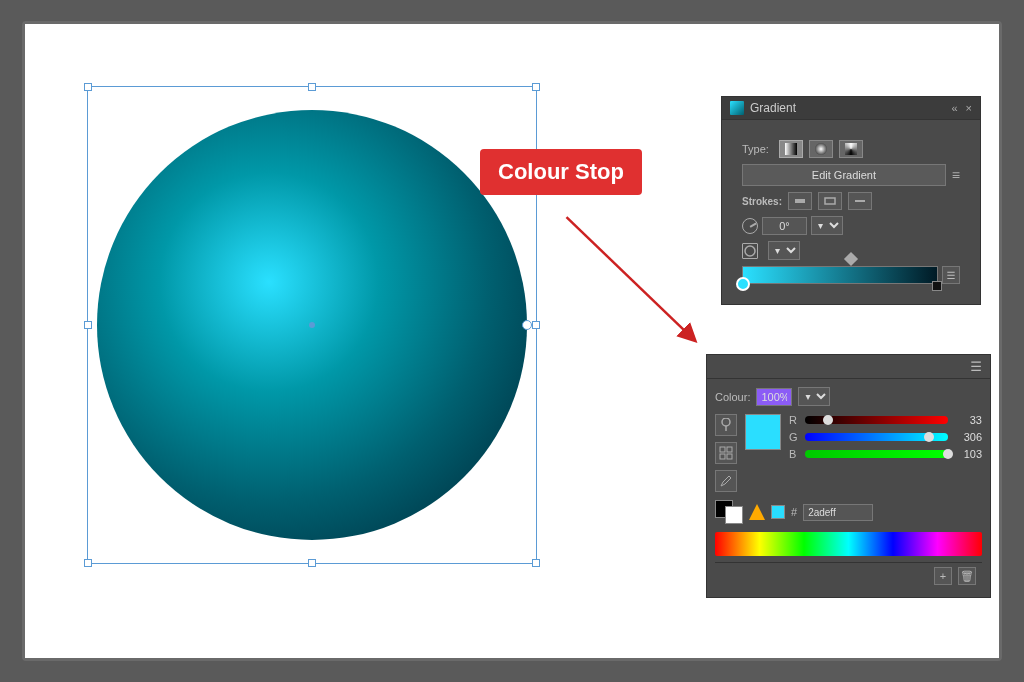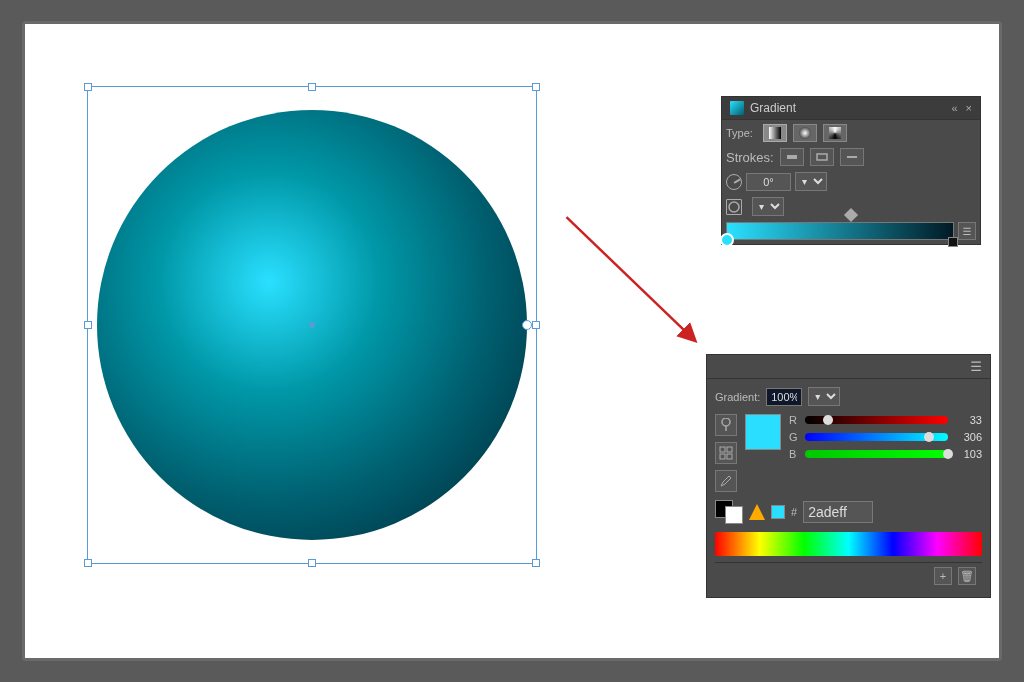--- a/index.html
+++ b/index.html
@@ -158,21 +158,21 @@
       cursor: pointer;
     }
 
     .panel-menu-btn {
       color: #aaa;
       font-size: 14px;
       cursor: pointer;
     }
 
     .panel-body {
-      padding: 4px;
+      padding: 20px;
     }
 
     .panel-row {
       display: flex;
       align-items: center;
       margin-bottom: 6px;
       gap: 6px;
     }
 
     .type-label {
@@ -215,21 +215,22 @@
       color: #ddd;
       border: 1px solid #777;
       font-size: 11px;
       padding: 4px 10px;
       cursor: pointer;
       flex: 1;
     }
 
     .strokes-label {
       color: #bbb;
-      font-size: 13px;
+      font-size: 10px;
+      font-weight: bold;
     }
 
     .stroke-btn {
       width: 24px; height: 18px;
       background: #555;
       border: 1px solid #777;
       cursor: pointer;
       display: flex;
       align-items: center;
       justify-content: center;
@@ -364,21 +365,21 @@
       gap: 6px;
       margin-bottom: 8px;
     }
 
     .opacity-label {
       color: #bbb;
       font-size: 11px;
     }
 
     .opacity-input {
-      background: #0f172a;
+      background: #8b5cf6;
       border: 1px solid #777;
       color: #ddd;
       font-size: 11px;
       width: 36px;
       padding: 2px 4px;
       text-align: center;
     }
 
     .opacity-dropdown {
       background: #555;
@@ -509,21 +510,21 @@
 
     .hex-hash {
       color: #bbb;
       font-size: 11px;
     }
 
     .hex-input {
       background: #555;
       border: 1px solid #777;
       color: #ddd;
-      font-size: 14px;
+      font-size: 10px;
       width: 70px;
       padding: 2px 4px;
     }
 
     .color-spectrum {
       width: 100%;
       height: 24px;
       background: linear-gradient(to right, #ff0000, #ffff00, #00ff00, #00ffff, #0000ff, #ff00ff, #ff0000);
       border-radius: 2px;
       margin-bottom: 6px;
@@ -579,20 +580,21 @@
       <div class="selection-handle" style="bottom:-4px; right:-4px;"></div>
     </div>
 
     <div class="circle-container">
       <div class="gradient-circle">
         <div class="center-dot"></div>
         <div class="edge-handle"></div>
       </div>
     </div>
 
+    <div class="colour-stop-label">Colour Stop</div>
 
     <svg class="arrow-svg" viewBox="0 0 980 640" xmlns="http://www.w3.org/2000/svg">
 
       <defs>
         <marker id="arrowhead" markerWidth="8" markerHeight="8" refX="4" refY="4" orient="auto">
           <path d="M0,0 L8,4 L0,8 Z" fill="#cc2222"></path>
         </marker>
       </defs>
       <line x1="545" y1="195" x2="670" y2="315" stroke="#cc2222" stroke-width="2.5" marker-end="url(#arrowhead)"></line>
     </svg>
@@ -617,20 +619,24 @@
             <div class="type-btn-square"></div>
           </div>
           <div class="type-btn">
             <div class="type-btn-radial"></div>
           </div>
           <div class="type-btn">
             <div class="type-btn-freeform"></div>
           </div>
         </div>
 
+        <div class="panel-row">
+          <button class="edit-gradient-btn">Edit Gradient</button>
+          <div class="panel-menu-btn">≡</div>
+        </div>
 
         <div class="panel-row">
           <span class="strokes-label">Strokes:</span>
           <div class="stroke-btn">
             <svg width="12" height="12" viewBox="0 0 12 12">
               <rect x="1" y="4" width="10" height="4" fill="#aaa"></rect>
             </svg>
           </div>
           <div class="stroke-btn">
             <svg width="12" height="12" viewBox="0 0 12 12">
@@ -676,21 +682,21 @@
       </div>
     </div>
 
     <div class="color-panel">
       <div class="color-panel-header">
         <span style="color:#bbb; font-size:13px;">☰</span>
       </div>
       <div class="color-panel-body">
 
         <div class="opacity-row">
-          <span class="opacity-label">Gradient:</span>
+          <span class="opacity-label">Colour:</span>
           <input class="opacity-input" type="text" value="100%" style="">
           <select class="opacity-dropdown">
             <option>▾</option>
           </select>
         </div>
 
         <div class="color-swatch-area">
           <div class="side-icons">
             <div class="side-icon">
               <svg width="14" height="14" viewBox="0 0 14 14">

